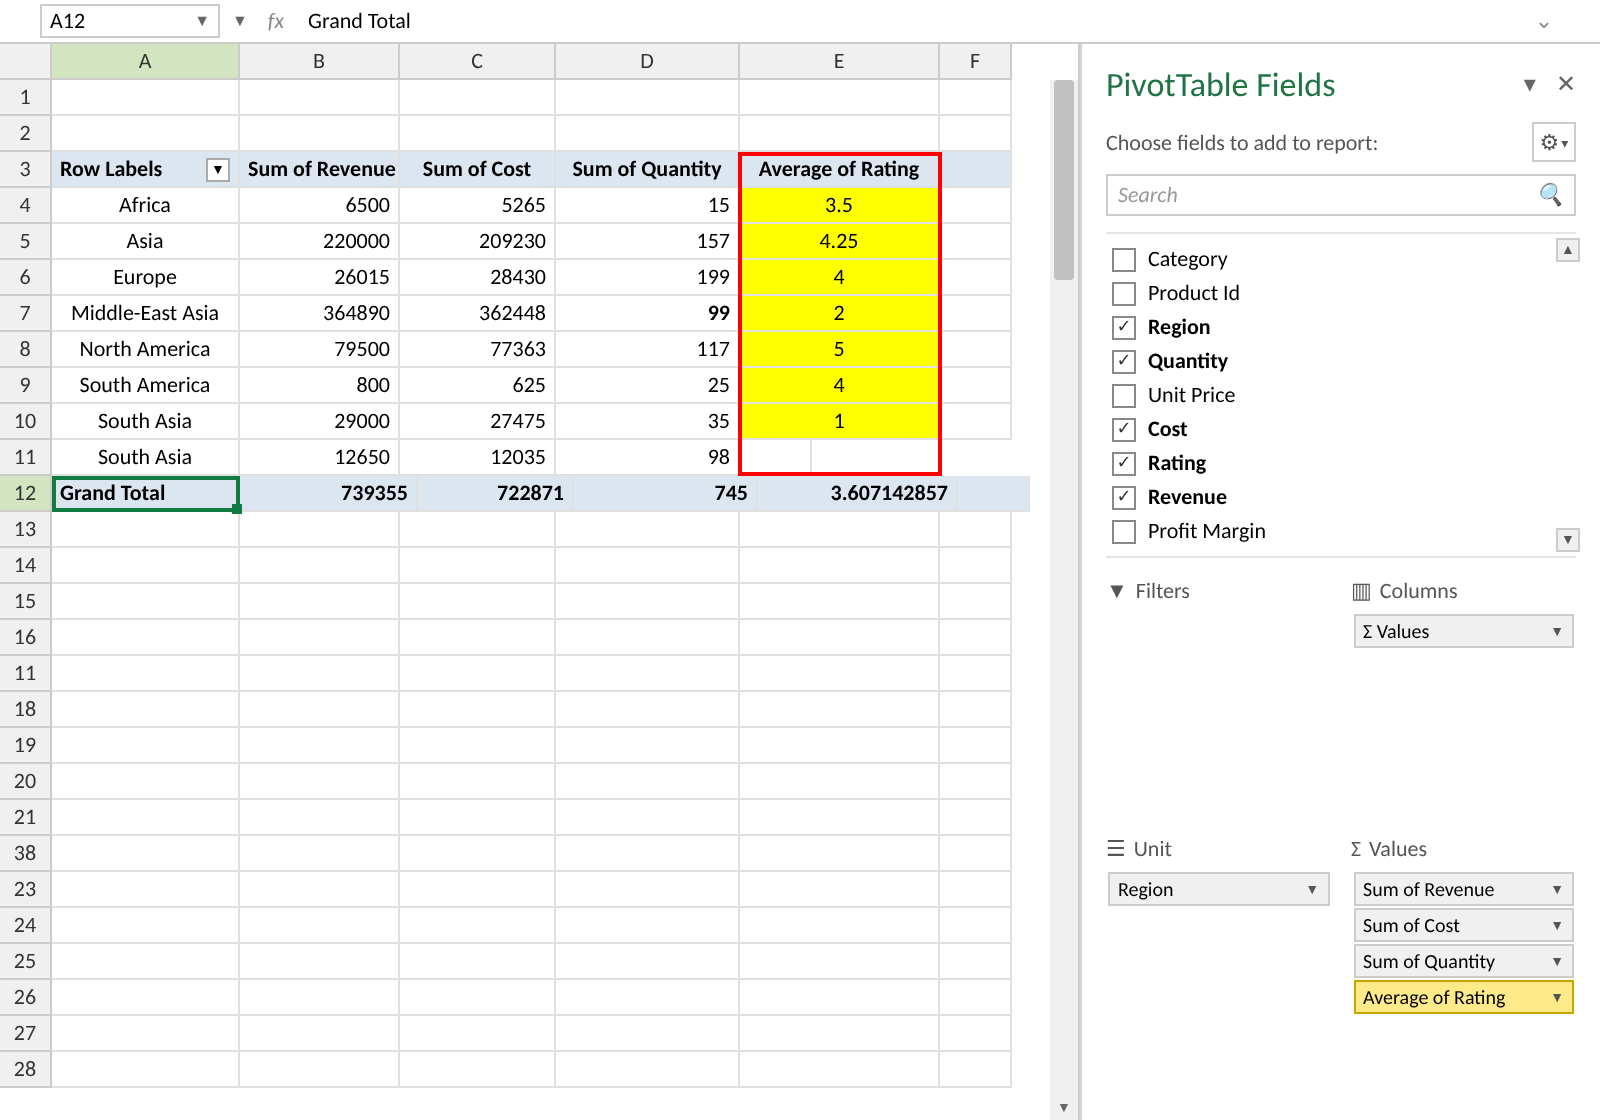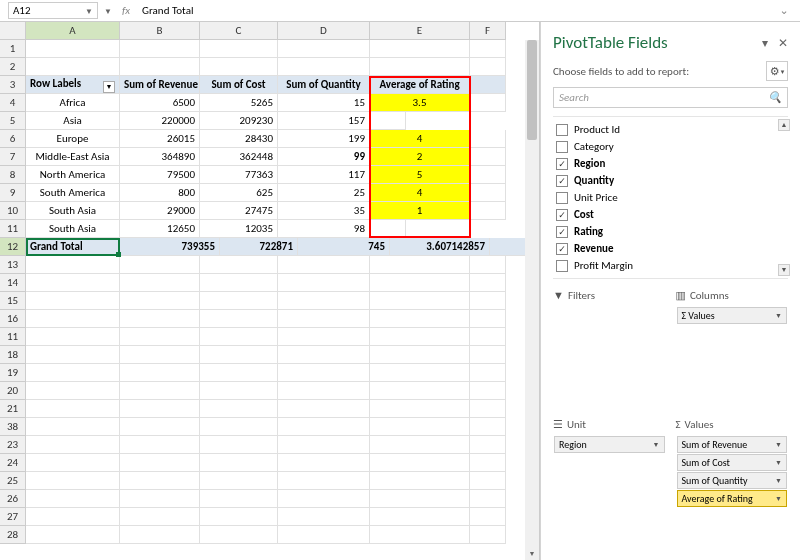--- a/index.html
+++ b/index.html
@@ -1,18 +1,18 @@
 <!DOCTYPE html>
 <html><head>
   <meta charset="utf-8">
   <style>
     * { margin:0; padding:0; box-sizing:border-box; font-family:Calibri,Arial,sans-serif; }
     body { width:800px; height:560px; background:#fff; font-size:11px; overflow:hidden;}
     .wrap { display:flex; flex-direction:column; height:100%; }
-    .fx-bar { display:flex; align-items:center; height:22px; border-bottom:1px solid #ccc; background:#fff; gap:4px; padding:0 8px;}
+    .fx-bar { display:flex; align-items:center; height:22px; border-bottom:1px solid #ccc; background:#fff; gap:4px; padding:0 20px;}
     .name-box { width:90px; border:1px solid #ccc; font-size:11px; padding:1px 4px; display:flex; align-items:center; justify-content:space-between;}
     .name-box .arrow { font-size:8px; color:#666;}
     .fx-sym { font-style:italic; color:#888; font-size:11px; padding:0 4px;}
     .fx-input { flex:1; border:none; font-size:11px; padding:1px 4px;}
     .fx-btn { font-size:8px; color:#666; padding:2px;}
     .expand-btn { width:16px; text-align:center; color:#888;}
     .main { flex:1; display:flex; overflow:hidden;}
     .grid-area { flex:1; position:relative; overflow:hidden; border-right:1px solid #ccc;}
     .corner { position:absolute; top:0; left:0; width:26px; height:18px; background:#f0f0f0; border-right:1px solid #ccc; border-bottom:1px solid #ccc;}
     .col-headers { position:absolute; top:0; left:26px; height:18px; display:flex;}
@@ -25,21 +25,21 @@
     .row { display:flex; height:18px;}
     .cell { border-right:1px solid #e0e0e0; border-bottom:1px solid #e0e0e0; padding:0 4px; line-height:18px; font-size:11px; overflow:hidden; white-space:nowrap; text-align:right;}
     .r3 .cell { background:#dce6f1; font-weight:bold; text-align:center;}
     .r12 .cell { background:#dce6f1; font-weight:bold;}
     .cell.txt { text-align:center;}
     .r12 .cell.txt { text-align:left;}
     .cell.rating { background:#ffff00; text-align:center;}
     .active-cell { position:absolute; border:2px solid #107c41; pointer-events:none; box-sizing:border-box;}
     .active-cell::after { content:''; position:absolute; right:-3px; bottom:-3px; width:5px; height:5px; background:#107c41;}
     .red-outline { position:absolute; border:2px solid red; pointer-events:none; box-sizing:border-box;}
-    .cell.rowlabel { display:flex; justify-content:space-between; align-items:flex-end; text-align:left;gap:16px;}
+    .cell.rowlabel { display:flex; justify-content:space-between; align-items:center; text-align:left;gap:16px;}
     .cell.rowlabel .dd { width:12px; height:12px; border:1px solid #aaa; background:#fff; display:flex; align-items:center; justify-content:center; font-size:7px;}
     .vscroll { position:absolute; right:0; top:18px; bottom:0; width:14px; background:#f0f0f0;}
     .vscroll .thumb { position:absolute; left:2px; right:2px; top:0; height:100px; background:#c1c1c1; border-radius:2px;}
     .vscroll .arr { position:absolute; left:0; right:0; height:12px; text-align:center; font-size:7px; color:#666; line-height:12px;}
     .pane { width:260px; background:#fff; padding:10px 12px; display:flex; flex-direction:column; border-left:1px solid #d4d4d4;}
     .pane-title { display:flex; justify-content:space-between; align-items:center; color:#217346; font-size:17px; margin-bottom:8px;}
     .pane-title .ctrls { display:flex; gap:10px; color:#666; font-size:12px;}
     .choose { display:flex; justify-content:space-between; align-items:center; font-size:11px; color:#555; margin-bottom:6px;}
     .gear { width:22px; height:20px; border:1px solid #ccc; display:flex; align-items:center; justify-content:center; font-size:11px;}
     .search { border:1px solid #ccc; padding:3px 5px; display:flex; justify-content:space-between; color:#999; font-style:italic; margin-bottom:8px; font-size:11px;}
@@ -147,20 +147,21 @@
             <div class="cell " style="width: 78px;">5265</div>
             <div class="cell " style="width: 92px;">15</div>
             <div class="cell rating" style="width: 100px;">3.5</div>
             <div class="cell " style="width: 36px;"></div>
           </div>
           <div class="row r5">
             <div class="cell txt" style="width: 94px;">Asia</div>
             <div class="cell " style="width: 80px;">220000</div>
             <div class="cell " style="width: 78px;">209230</div>
             <div class="cell " style="width: 92px;">157</div>
+            <div class="cell rating" style="width: 100px;">4.25</div>
             <div class="cell " style="width: 36px;"></div>
           </div>
           <div class="row r6">
             <div class="cell txt" style="width: 94px;">Europe</div>
             <div class="cell " style="width: 80px;">26015</div>
             <div class="cell " style="width: 78px;">28430</div>
             <div class="cell " style="width: 92px;">199</div>
             <div class="cell rating" style="width: 100px;">4</div>
             <div class="cell " style="width: 36px;"></div>
           </div>
@@ -198,21 +199,21 @@
           </div>
           <div class="row r11">
             <div class="cell txt" style="width: 94px;">South Asia</div>
             <div class="cell " style="width: 80px;">12650</div>
             <div class="cell " style="width: 78px;">12035</div>
             <div class="cell " style="width: 92px;">98</div>
             <div class="cell " style="width: 36px;"></div>
           </div>
           <div class="row r12">
             <div class="cell txt" style="width: 94px;">Grand Total</div>
-            <div class="cell " style="width: 100px;">739355</div>
+            <div class="cell " style="width: 89px;">739355</div>
             <div class="cell " style="width: 78px;">722871</div>
             <div class="cell " style="width: 92px;">745</div>
             <div class="cell " style="width: 100px;">3.607142857</div>
             <div class="cell " style="width: 36px;"></div>
           </div>
           <div class="row r13">
             <div class="cell " style="width: 94px;"></div>
             <div class="cell " style="width: 80px;"></div>
             <div class="cell " style="width: 78px;"></div>
             <div class="cell " style="width: 92px;"></div>
@@ -363,25 +364,25 @@
       </div>
       <div class="search">
         <span>Search</span>
         <span>🔍</span>
       </div>
       <div class="fields" id="field-list">
         <div class="f-arr" style="top:2px">▲</div>
         <div class="f-arr" style="bottom:2px">▼</div>
       <div class="field">
             <span class="cbox"></span>
-            <span>Product Id</span>
+            <span>Category</span>
           </div>
           <div class="field">
             <span class="cbox"></span>
-            <span>Category</span>
+            <span>Product Id</span>
           </div>
           <div class="field bold">
             <span class="cbox">✓</span>
             <span>Region</span>
           </div>
           <div class="field bold">
             <span class="cbox">✓</span>
             <span>Quantity</span>
           </div>
           <div class="field">

